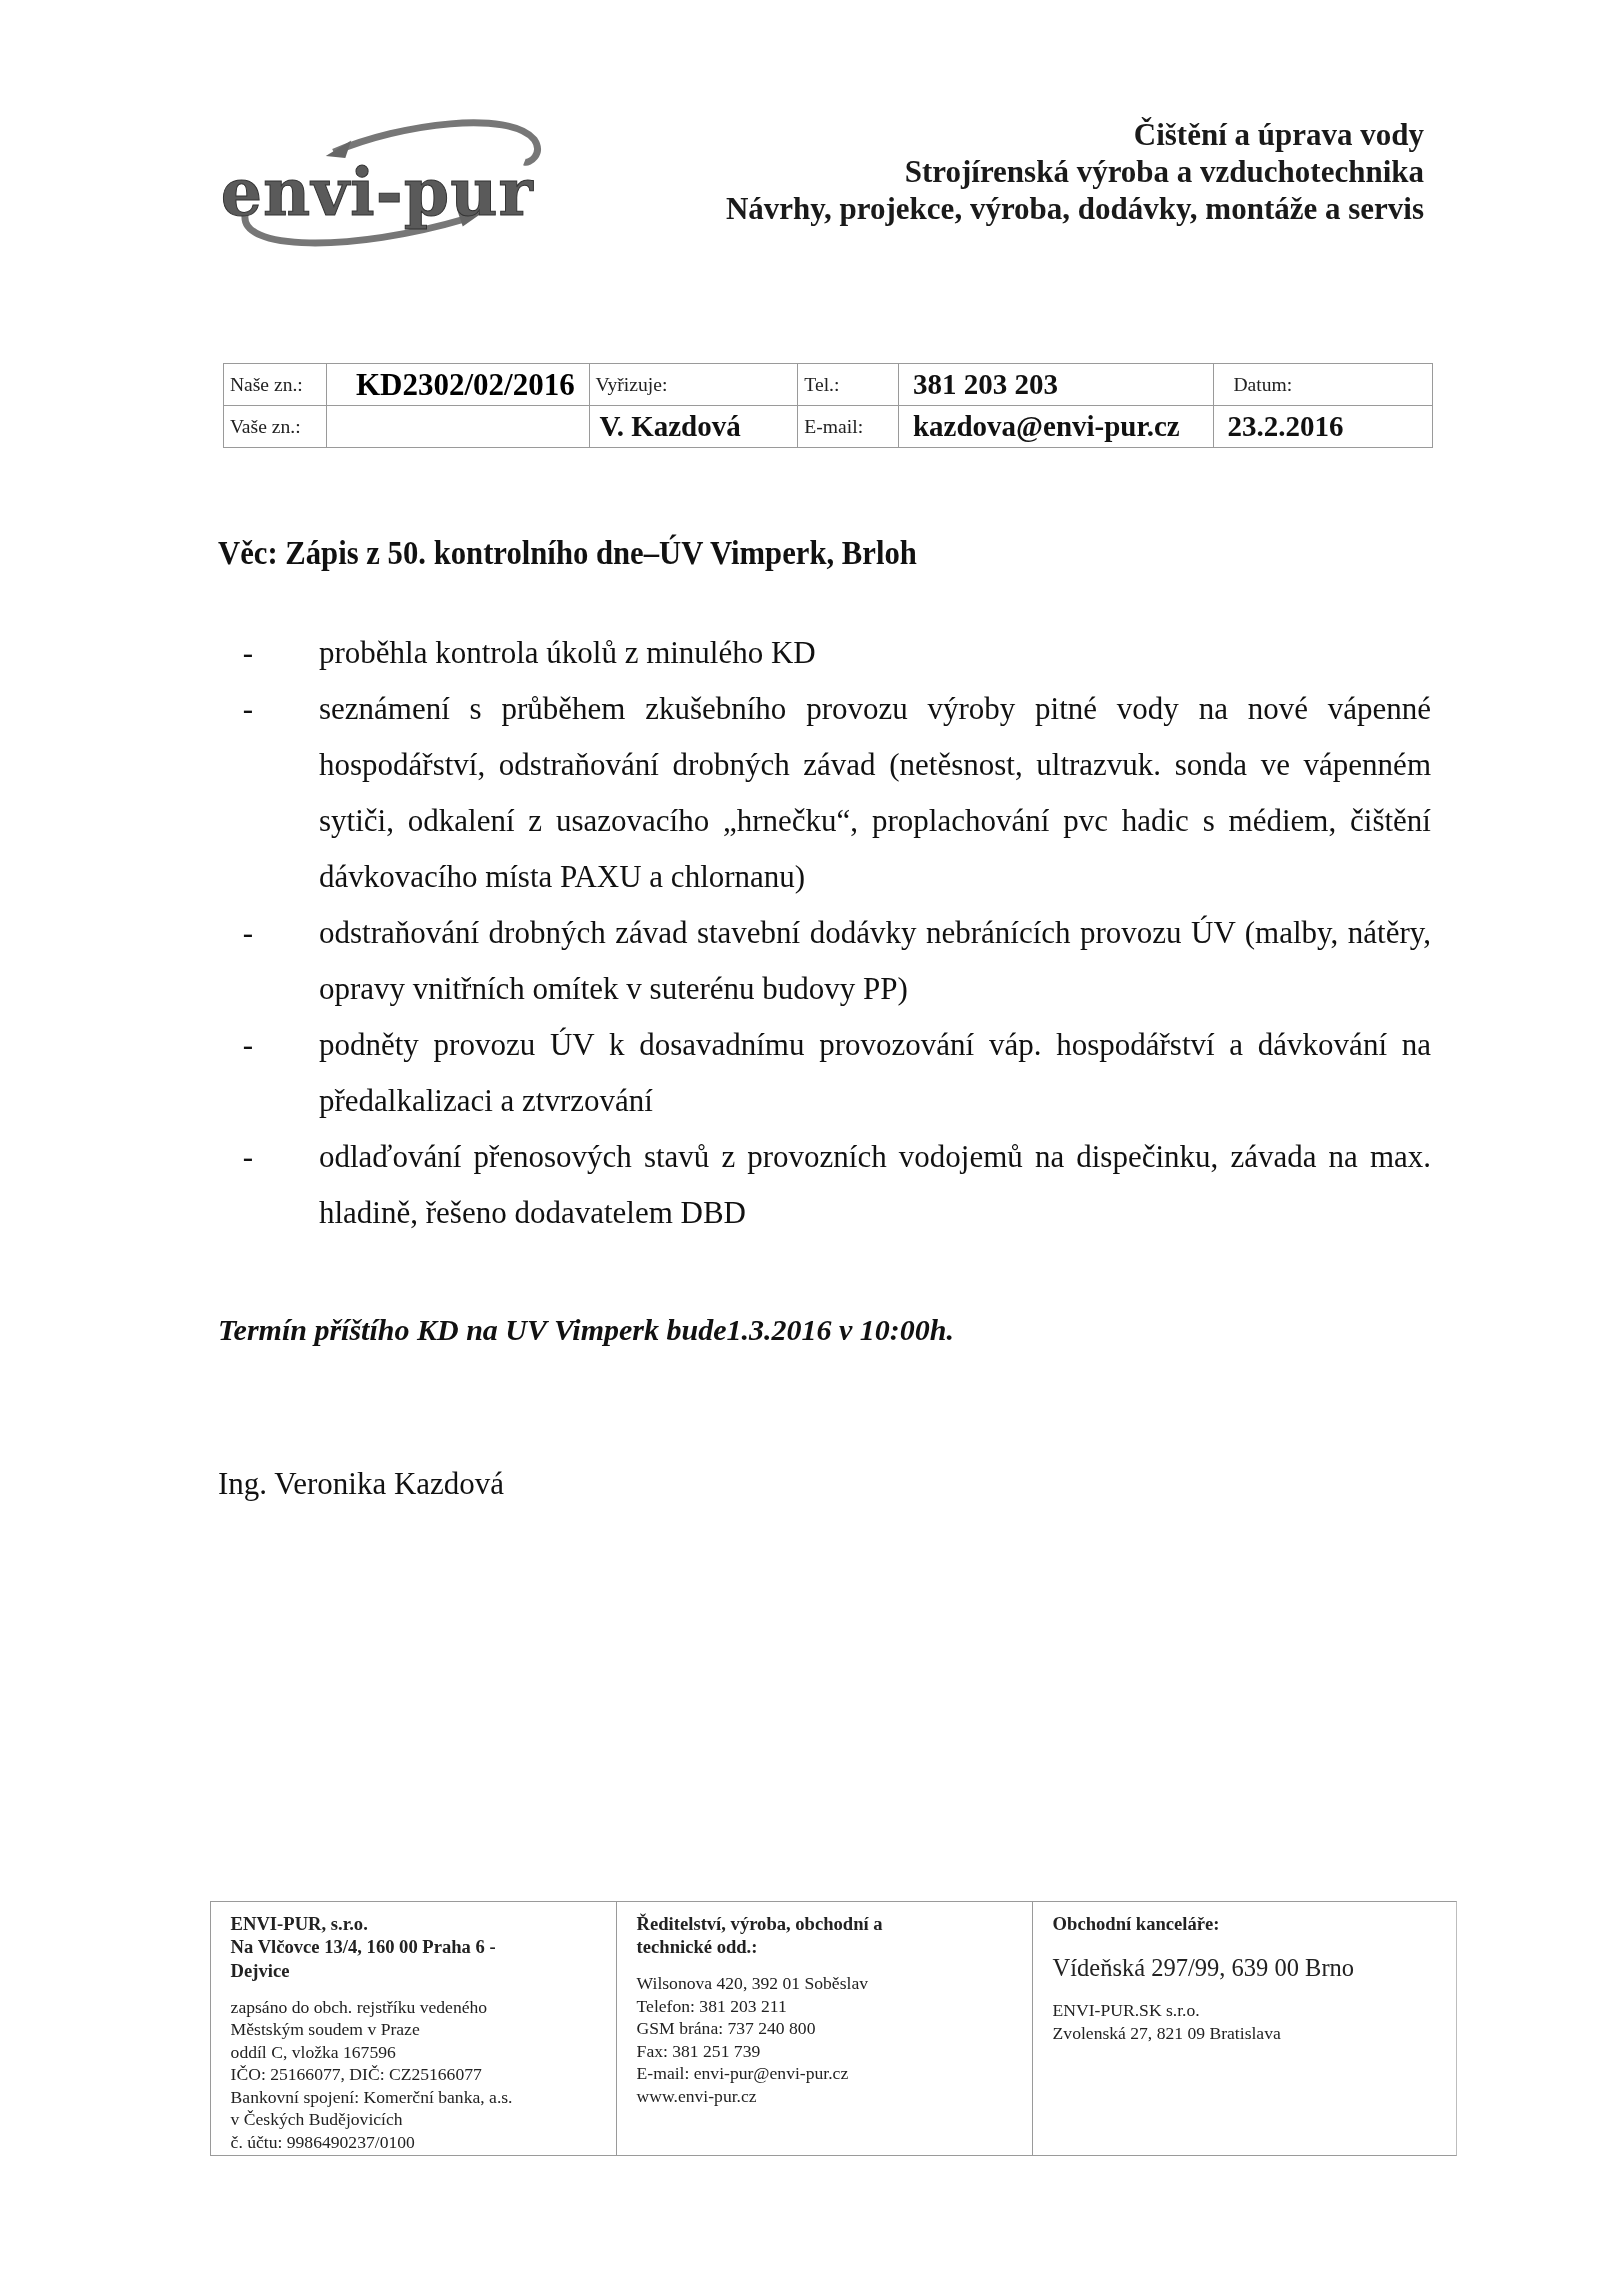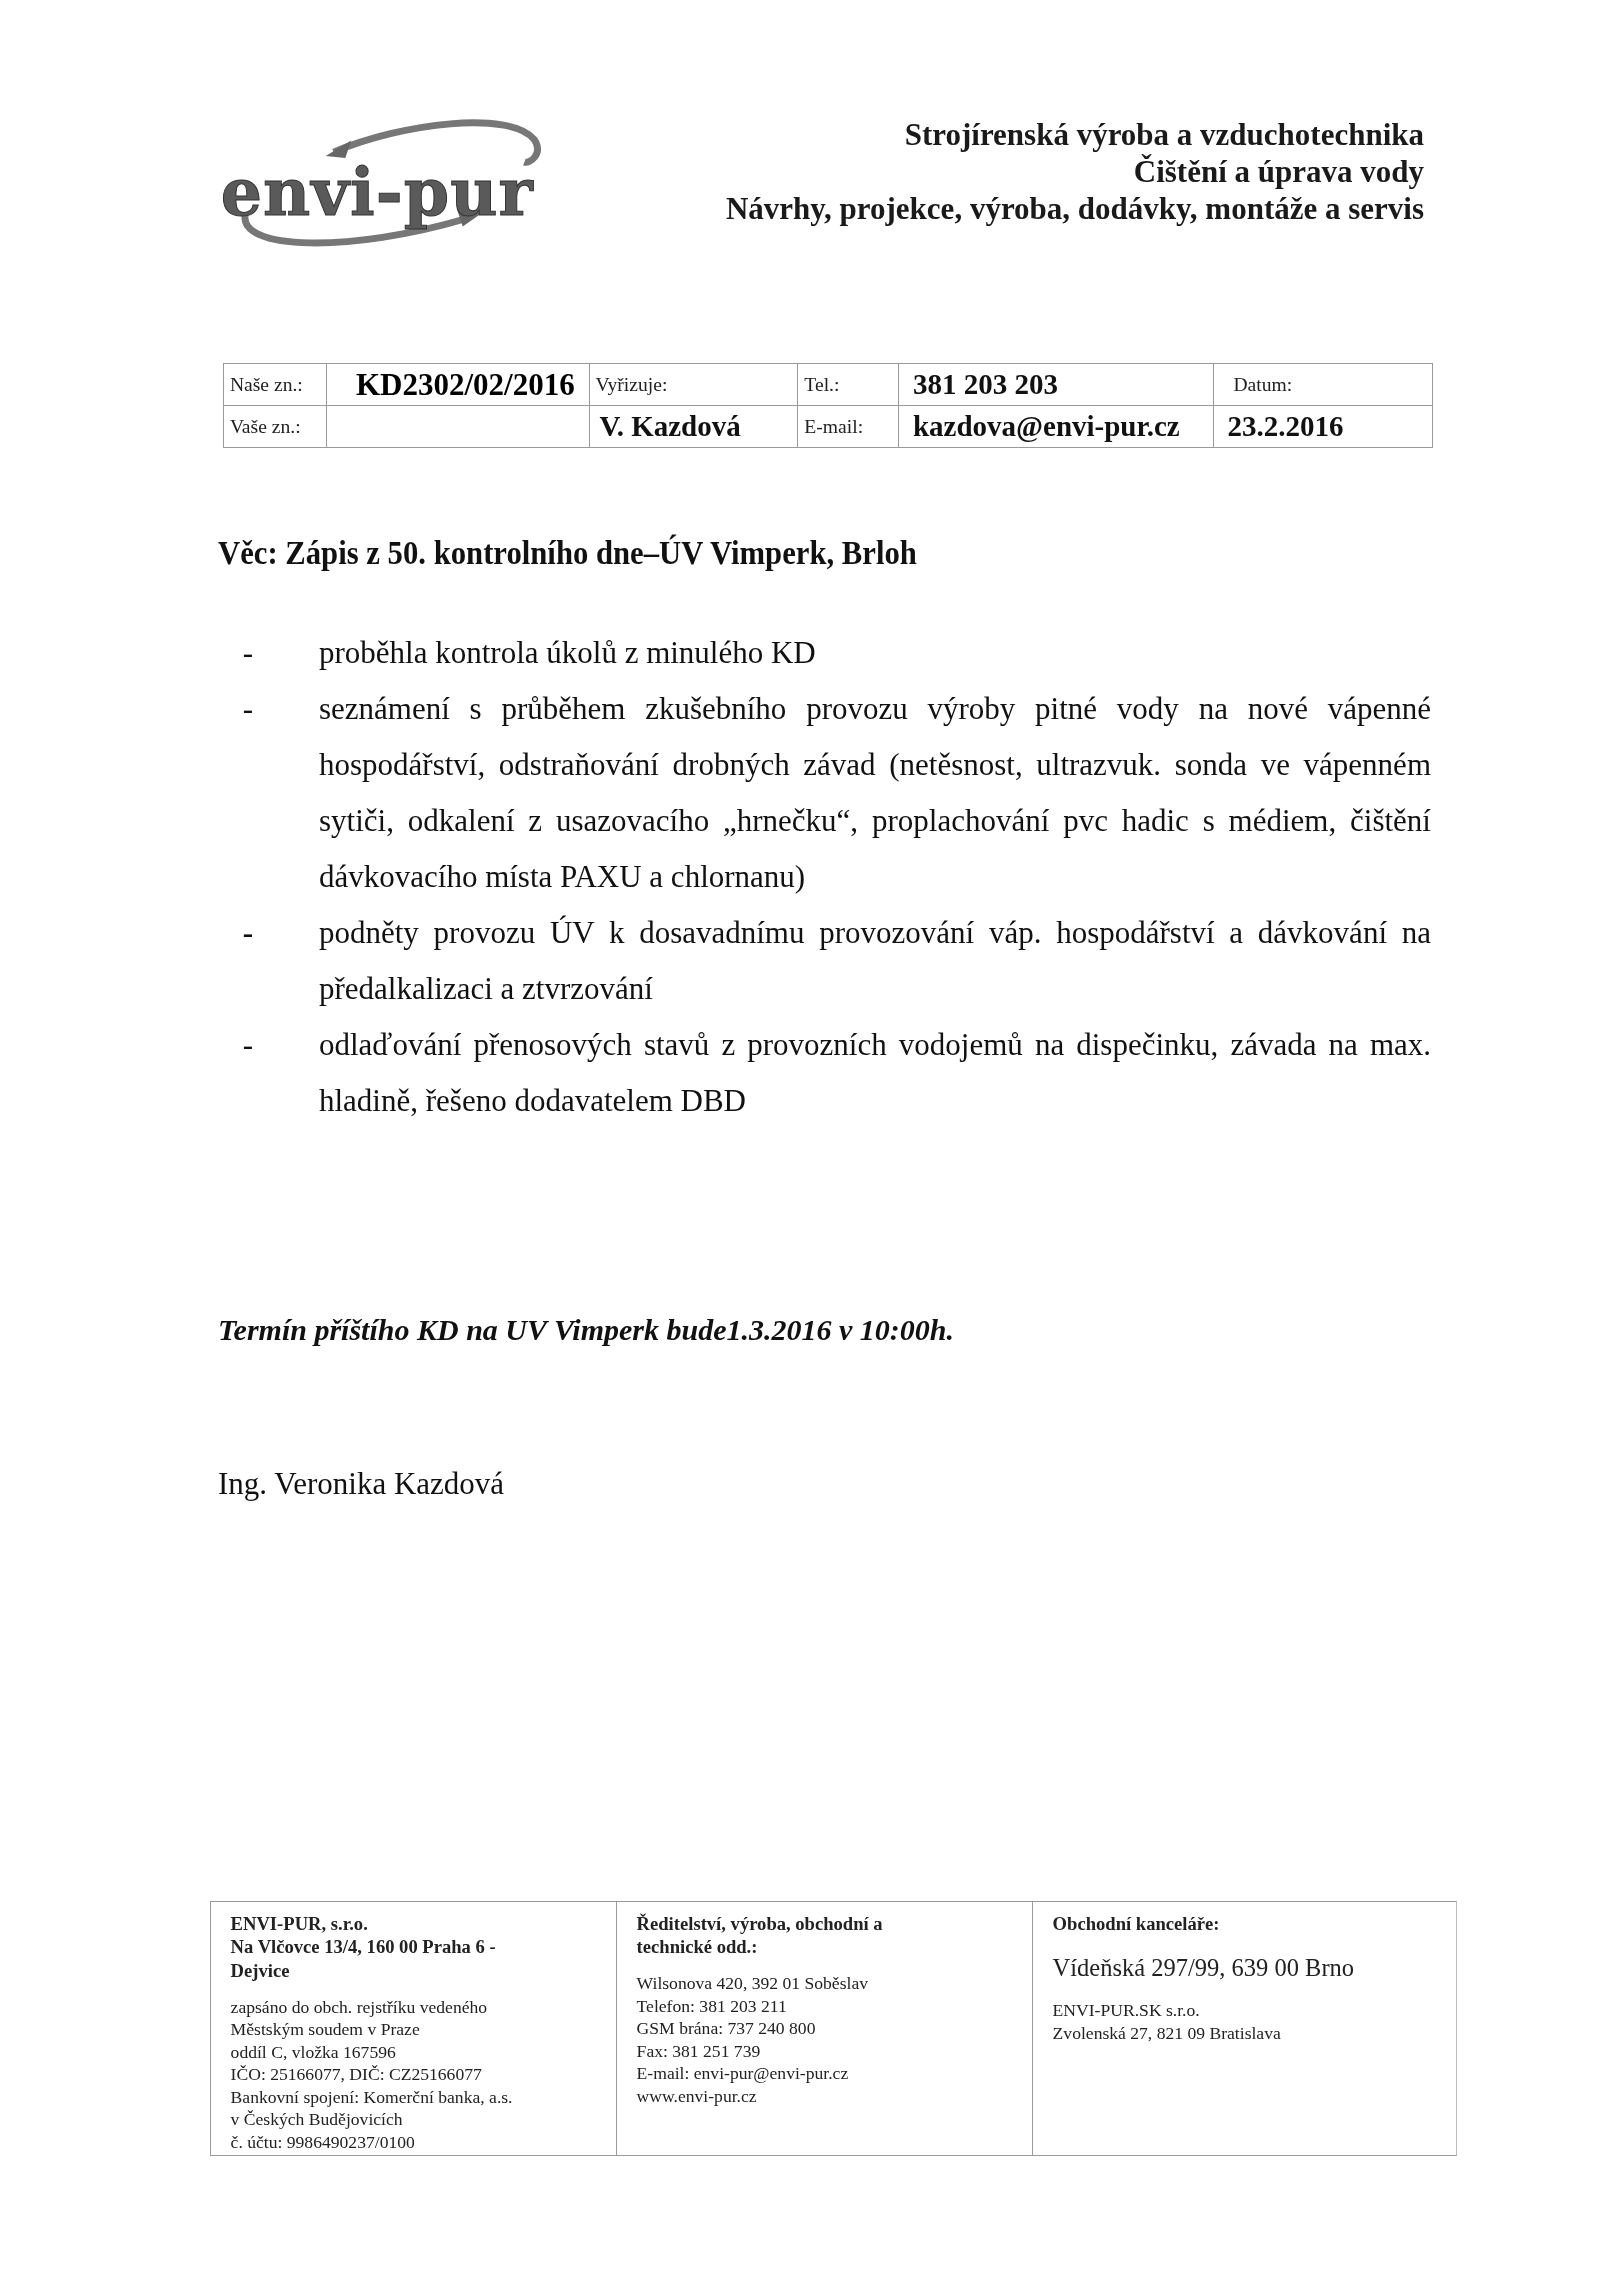--- a/index.html
+++ b/index.html
@@ -49,22 +49,22 @@
   <svg width="353" height="137" viewBox="0 0 360 140" style="position:absolute;left:0;top:0">
     <path d="M130 38 C 200 8, 310 -5, 335 25 C 345 40, 330 50, 325 48" fill="none" stroke="#777" stroke-width="7"></path>
     <polygon points="122,42 148,26 142,44" fill="#666"></polygon>
     <path d="M40 100 C 30 140, 150 140, 265 106" fill="none" stroke="#777" stroke-width="7"></path>
     <polygon points="282,100 256,96 262,114" fill="#666"></polygon>
   </svg>
   <div class="logo-text">envi-pur</div>
 </div>
 
 <div class="abs tagline">
+  <div>Čištění a úprava vody</div>
   <div>Strojírenská výroba a vzduchotechnika</div>
-  <div>Čištění a úprava vody</div>
   <div>Návrhy, projekce, výroba, dodávky, montáže a servis</div>
 </div>
 
 <table class="abs reftable">
   <tbody>
       <tr>
     <td class="lbl" style="width:90px">Naše zn.:</td>
     <td class="val" style="width:235px;text-align:center">KD2302/02/2016</td>
     <td class="lbl" style="width:196px">Vyřizuje:</td>
     <td class="lbl" style="width:88px">Tel.:</td>
@@ -80,21 +80,21 @@
     <td class="val-mid" style="padding-left:13.7px">23.2.2016</td>
   </tr>
 </tbody>
   </table>
 
 <div class="abs subject">Věc: Zápis z 50. kontrolního dne–ÚV Vimperk, Brloh</div>
 
 <ul class="abs bullets">
   <li><span class="dash">-</span><span>proběhla kontrola úkolů z minulého KD</span></li>
   <li><span class="dash">-</span><span>seznámení s průběhem zkušebního provozu výroby pitné vody na nové vápenné hospodářství, odstraňování drobných závad (netěsnost, ultrazvuk. sonda ve vápenném sytiči, odkalení z usazovacího „hrnečku“, proplachování pvc hadic s médiem, čištění dávkovacího místa PAXU a chlornanu)</span></li>
-  <li><span class="dash">-</span></li>
+  <li><span class="dash">-</span><span>odstraňování drobných závad stavební dodávky nebránících provozu ÚV (malby, nátěry, opravy vnitřních omítek v suterénu budovy PP)</span></li>
   <li><span class="dash">-</span><span>podněty provozu ÚV k dosavadnímu provozování váp. hospodářství a dávkování na předalkalizaci a ztvrzování</span></li>
   <li><span class="dash">-</span><span>odlaďování přenosových stavů z provozních vodojemů na dispečinku, závada na max. hladině, řešeno dodavatelem DBD</span></li>
 </ul>
 
 <div class="abs term">Termín příštího KD na UV Vimperk bude1.3.2016 v 10:00h.</div>
 
 <div class="abs sign">Ing. Veronika Kazdová</div>
 
 <div class="abs footer">
   <div class="fcol fcol1">

